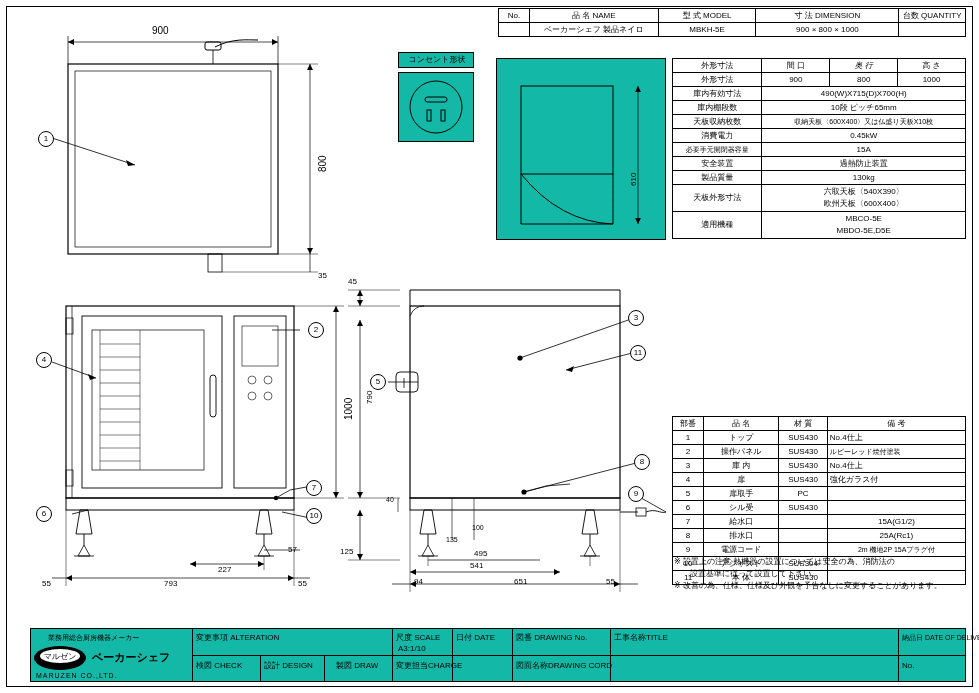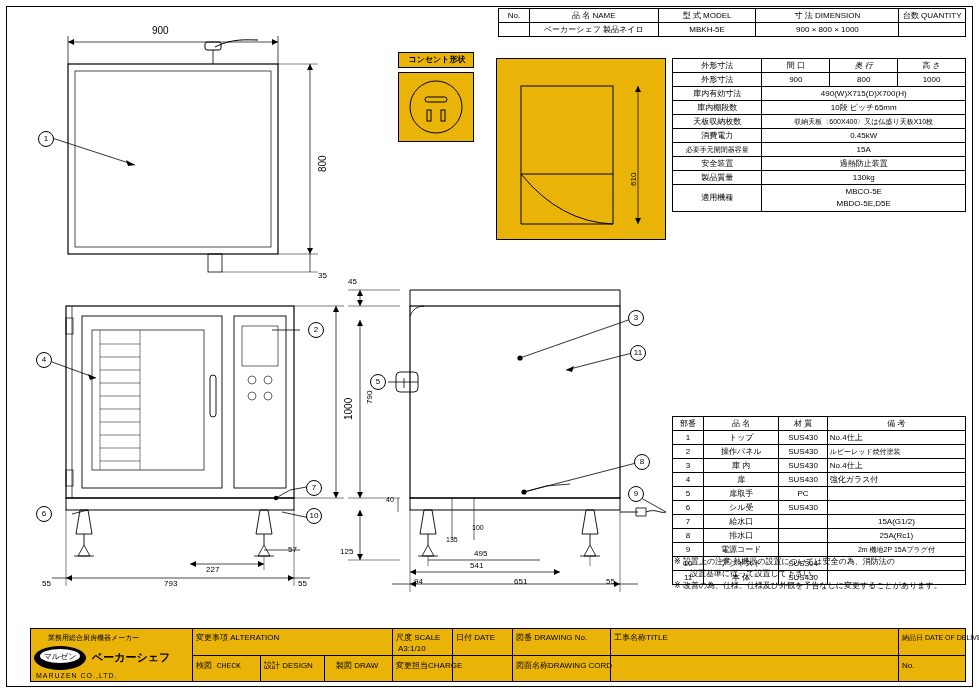--- a/index.html
+++ b/index.html
@@ -14,21 +14,21 @@
   .t8{font-size:8px;}
   .t7{font-size:7px;}
   .t10{font-size:10px;}
   .t11{font-size:11px;}
   .ctr{text-align:center;}
   .tbl{position:absolute;border-collapse:collapse;font-size:8px;}
   .tbl td{border:1px solid #000;padding:0 2px;height:13px;line-height:12px;white-space:nowrap;}
   .tbl td.c{text-align:center;}
   .tbl td.l{text-align:left;}
   .circ{position:absolute;border:1px solid #000;border-radius:50%;width:14px;height:14px;text-align:center;font-size:8px;line-height:13px;background:#fff;}
-  .box{position:absolute;border:1px solid #000;box-sizing:border-box;background:#eab308;font-weight:bold;}
+  .box{position:absolute;border:1px solid #000;box-sizing:border-box;background:#14b8a6;}
   svg{position:absolute;left:0;top:0;overflow:visible;}
 </style>
 </head>
 <body>
 
 <div id="sheet">
 
   <div class="bd frame"></div>
 
   <table class="tbl" style="left:498px;top:8px;width:468px;">
@@ -84,20 +84,25 @@
           <td class="c" style="font-size:7px;">必要手元開閉器容量</td>
           <td class="c" colspan="3">15A</td>
         </tr>
     <tr>
           <td class="c">安全装置</td>
           <td class="c" colspan="3">過熱防止装置</td>
         </tr>
     <tr>
           <td class="c">製品質量</td>
           <td class="c" colspan="3">130kg</td>
+        </tr>
+    <tr>
+          <td class="c" style="height:26px;">天板外形寸法</td>
+          <td class="c" colspan="3" style="height:26px;white-space:pre-line;">六取天板〈540X390〉
+欧州天板〈600X400〉</td>
         </tr>
     <tr>
           <td class="c" style="height:26px;">適用機種</td>
           <td class="c" colspan="3" style="height:26px;white-space:pre-line;">MBCO-5E
 MBDO-5E,D5E</td>
         </tr>
   </tbody>
     </table>
 
   <div class="box" style="left:398px;top:52px;width:76px;height:16px;">
@@ -229,21 +234,21 @@
 
     <line x1="52" y1="362" x2="96" y2="378" stroke="#000" stroke-width="0.8"></line>
     <polygon points="96,378 88,374 90,380" fill="#000"></polygon>
     <line x1="272" y1="330" x2="300" y2="330" stroke="#000" stroke-width="0.8"></line>
     <line x1="88" y1="510" x2="72" y2="514" stroke="#000" stroke-width="0.8"></line>
   </svg>
   <div class="txt t10" style="left:344px;top:420px;transform:rotate(-90deg);transform-origin:left top;">1000</div>
   <div class="txt t8" style="left:164px;top:580px;">793</div>
   <div class="txt t8" style="left:42px;top:580px;">55</div>
   <div class="txt t8" style="left:298px;top:580px;">55</div>
-  <div class="txt t8" style="left:206px;top:566px;">227</div>
+  <div class="txt t8" style="left:218px;top:566px;">227</div>
   <div class="txt t8" style="left:288px;top:546px;">57</div>
   <div class="circ" style="left:36px;top:352px;">4</div>
   <div class="circ" style="left:308px;top:322px;">2</div>
   <div class="circ" style="left:36px;top:506px;">6</div>
   <div class="circ" style="left:306px;top:480px;">7</div>
   <div class="circ" style="left:306px;top:508px;">10</div>
 
   <svg width="979" height="693">
 
     <line x1="410" y1="290" x2="620" y2="290" stroke="#000" stroke-width="1"></line>
@@ -436,21 +441,21 @@
   <div class="txt t7" style="left:36px;top:672px;letter-spacing:1px;">MARUZEN CO.,LTD.</div>
 
   <div class="txt t8" style="left:196px;top:634px;">変更事項 ALTERATION</div>
   <div class="txt t8" style="left:396px;top:634px;">尺度 SCALE</div>
   <div class="txt t8" style="left:456px;top:634px;">日付 DATE</div>
   <div class="txt t8" style="left:516px;top:634px;">図番 DRAWING No.</div>
   <div class="txt t8" style="left:614px;top:634px;">工事名称TITLE</div>
   <div class="txt t7" style="left:902px;top:634px;">納品日 DATE OF DELIVERY</div>
   <div class="txt t8" style="left:398px;top:645px;">A3:1/10</div>
 
-  <div class="txt t8" style="left:196px;top:662px;font-family:Liberation Mono, monospace;">検図 CHECK</div>
+  <div class="txt t8" style="left:196px;top:662px;">検図 CHECK</div>
   <div class="txt t8" style="left:264px;top:662px;text-align:center;">設計 DESIGN</div>
   <div class="txt t8" style="left:336px;top:662px;">製図 DRAW</div>
   <div class="txt t8" style="left:396px;top:662px;">変更担当CHARGE</div>
   <div class="txt t8" style="left:516px;top:662px;">図面名称DRAWING CORD</div>
   <div class="txt t8" style="left:902px;top:662px;">No.</div>
 
   <div class="txt t8" style="left:396px;top:645px;opacity:0;"></div>
 
 </div>
 

